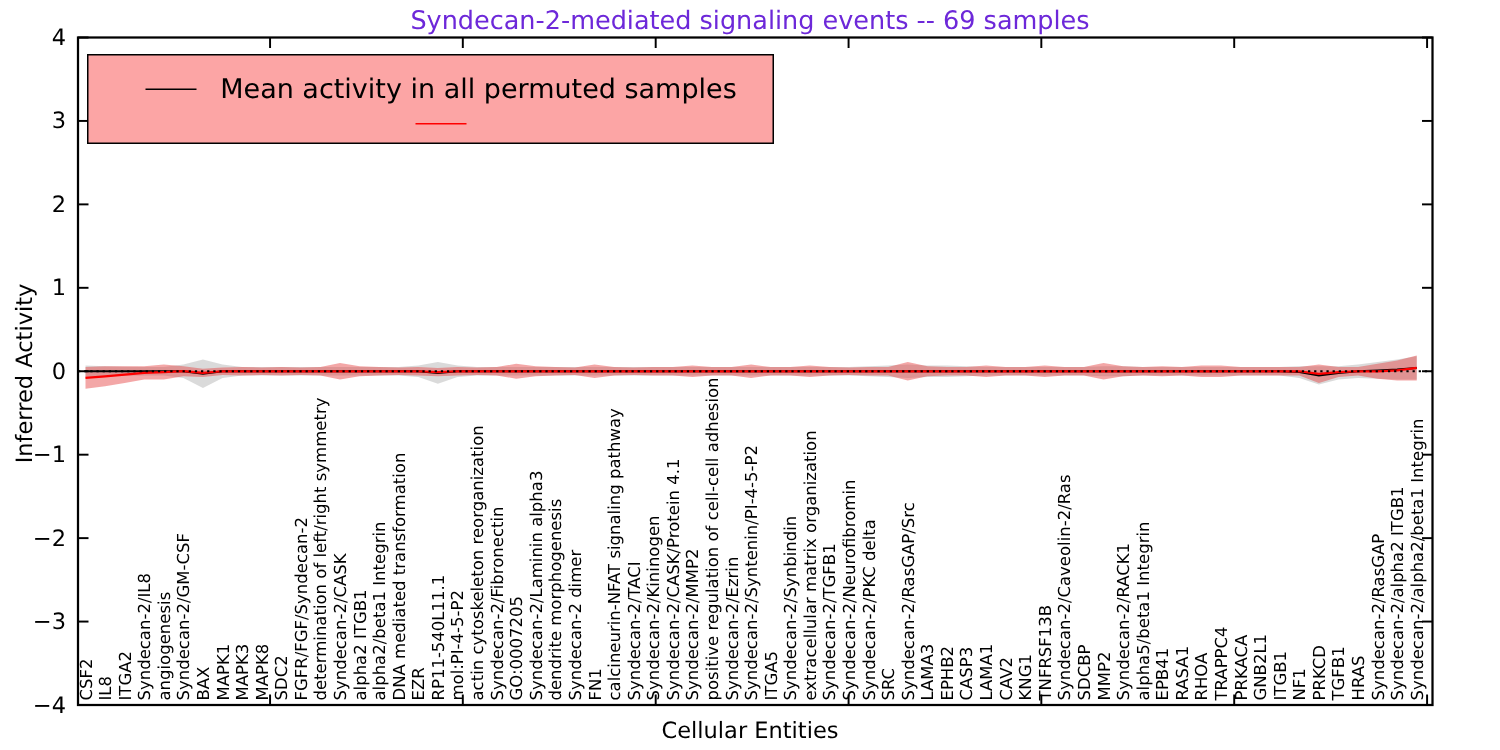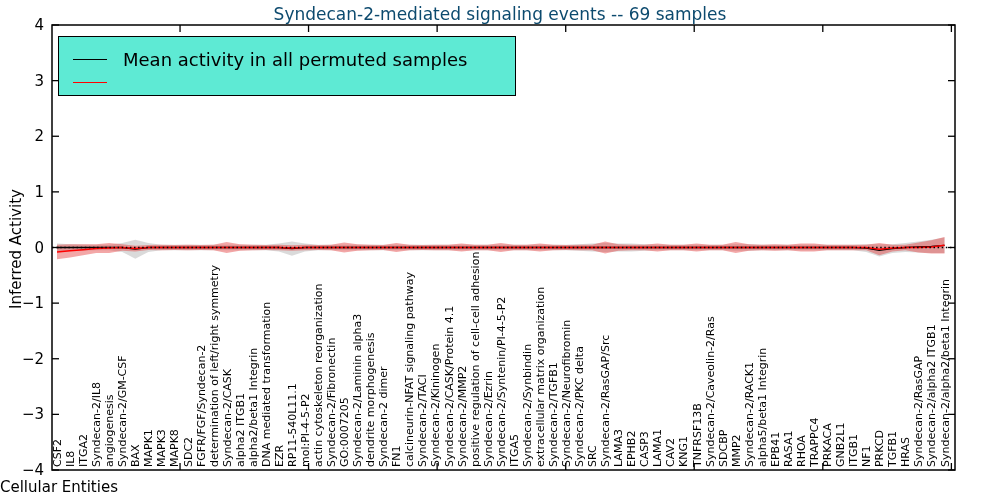--- a/index.html
+++ b/index.html
@@ -5,36 +5,37 @@
   html,body{margin:0;padding:0;background:#ffffff;}
   #figure{
     position:relative;
     width:1000px;height:500px;
     background:#ffffff;
     font-family:"DejaVu Sans","Liberation Sans",sans-serif;
     overflow:hidden;
   }
   #chart-title{
     position:absolute;left:0;top:4px;width:1000px;
-    text-align:center;font-size:17px;color:#0c4a6e;
+    text-align:center;font-size:17px;color:#6d28d9;
   }
   #ylabel{
     position:absolute;left:-64px;top:240px;width:160px;
     transform:rotate(-90deg);
     text-align:center;font-size:15px;color:#000;
   }
   #xlabel{
     position:absolute;left:0;top:478px;width:1000px;
-    text-align:left;font-size:15px;color:#000;
+    text-align:center;font-size:15px;color:#000;
   }
   #legend{
     position:absolute;left:58px;top:36px;width:456px;height:58px;
-    background:#5eead4;border:1.8px solid #000;
+    background:#fca5a5;border:1.8px solid #000;
     display:flex;flex-direction:column;justify-content:space-evenly;
     z-index:5;
+    align-items:center;
   }
   .legend-row{display:flex;align-items:center;gap:16px;padding-left:14px;}
   .legend-line{width:34px;height:0;border-top:1.6px solid #000;}
   .legend-label{font-size:18px;color:#000;white-space:nowrap;}
   #plot-svg{position:absolute;left:0;top:0;}
 </style>
 </head>
 <body>
 
 <div id="figure">

